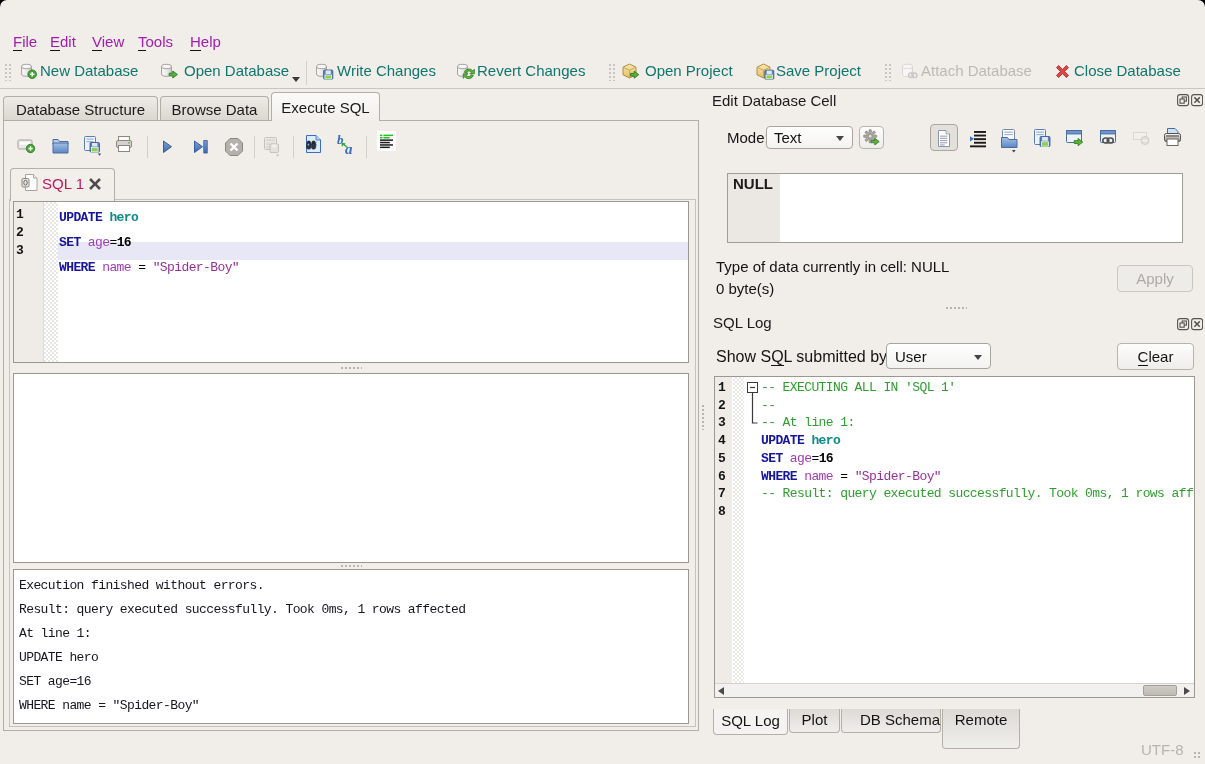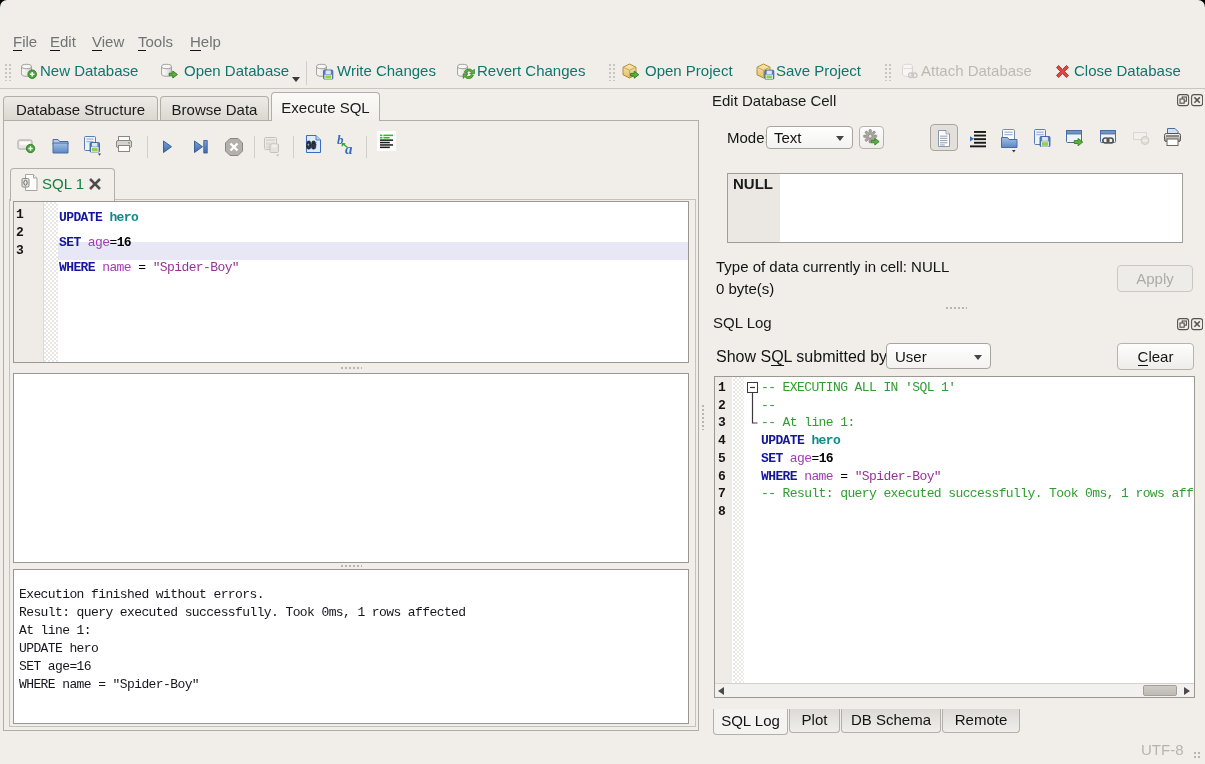--- a/index.html
+++ b/index.html
@@ -6,21 +6,21 @@
 body{width:1205px;height:764px;overflow:hidden;font-family:"Liberation Sans",sans-serif;background:#000;}
 .abs{position:absolute;}
 #win{position:absolute;left:0;top:0;width:1205px;height:764px;background:#f1eeea;border-radius:7px 7px 0 0;overflow:hidden;}
 
 #titlebar{left:0;top:0;width:1205px;height:29px;background:linear-gradient(#585650,#43423b);border-radius:8px 8px 0 0;}
 #title{width:100%;text-align:center;top:6px;color:#fff;font-size:14px;font-weight:bold;letter-spacing:0.45px;}
 .winbtn{top:5px;width:18px;height:18px;border-radius:50%;box-sizing:border-box;}
 .winbtn svg{position:absolute;left:0;top:0;}
 
 #menubar{left:0;top:29px;width:1205px;height:25px;}
-.menuitem{top:4px;font-size:15px;color:#737373;}
+.menuitem{top:4px;font-size:15px;color:#a21caf;}
 .mn{border-bottom:1px solid #131313;padding-bottom:0px;}
 
 #toolbar{left:0;top:54px;width:1205px;height:34px;border-bottom:1px solid #c9c5bf;}
 .tbitem{top:62px;height:22px;font-size:15px;color:#0f766e;}
 .tbico{top:63px;width:17px;height:16px;}
 .tbsep{top:61px;width:1px;height:24px;background:#d2cfca;}
 .tbgrip{width:8px;height:18px;background-image:radial-gradient(circle,#c9c6c1 1.1px,transparent 1.3px);background-size:4px 4px;background-position:0 0;}
 .gray{color:#bcb9b3;}
 
 .mtab{top:96px;height:25px;background:linear-gradient(#eeebe6,#dad6d0);border:1px solid #b1ada7;border-bottom:none;border-radius:4px 4px 0 0;font-size:15px;color:#1a1a1a;display:flex;align-items:center;justify-content:center;box-sizing:border-box;z-index:1;}
@@ -268,42 +268,42 @@
     </svg>
   </div>
 
   <div class="abs" style="left:10px;top:168px;width:105px;height:33px;background:#f2efeb;border:1px solid #b3afa9;border-bottom:none;border-radius:4px 4px 0 0;box-sizing:border-box;z-index:6;">
     <svg class="abs" style="left:10px;top:5px;" width="17" height="18" viewBox="0 0 17 18">
       <path d="M4.5 0.5 h8 l3.5 3.5 v12.5 h-11.5 Z" fill="#fdfdfc" stroke="#a8a5a0"></path>
       <path d="M12.5 0.5 v3.5 h3.5" fill="#efeeec" stroke="#a8a5a0"></path>
       <rect x="1" y="4.5" width="7" height="8.5" rx="1.2" fill="#e8e6e2" stroke="#8a8781"></rect>
       <ellipse cx="4.5" cy="8.7" rx="1.7" ry="2.5" fill="none" stroke="#6a675f" stroke-width="1"></ellipse>
     </svg>
-    <div class="abs" style="left:31px;top:6px;font-size:15px;color:#15803d;text-align:right;">SQL 1</div>
+    <div class="abs" style="left:31px;top:6px;font-size:15px;color:#be185d;text-align:right;">SQL 1</div>
     <svg class="abs" style="left:77px;top:8px;" width="14" height="14" viewBox="0 0 15 15">
       <path d="M3.2 1.2 L7.5 5.5 L11.8 1.2 L13.8 3.2 L9.5 7.5 L13.8 11.8 L11.8 13.8 L7.5 9.5 L3.2 13.8 L1.2 11.8 L5.5 7.5 L1.2 3.2 Z" fill="#4d4d4d"></path>
     </svg>
   </div>
 
   <div class="abs panelbox" style="left:13px;top:201px;width:676px;height:162px;z-index:6;border-color:#9b9891;">
     <div class="abs" style="left:0;top:0;width:29px;height:160px;background:#efece8;border-right:1px solid #dfdcd7;"></div>
     <div class="abs" style="left:30px;top:0;width:14px;height:160px;background-image:conic-gradient(#e9e7e4 25%,#fff 25% 50%,#e9e7e4 50% 75%,#fff 75%);background-size:4px 4px;"></div>
     <div class="abs" style="left:44px;top:40px;width:630px;height:18px;background:#e7e7f6;"></div>
     <div class="abs mono" style="left:2px;top:4px;font-size:13px;line-height:18px;font-weight:bold;color:#141414;">1<br>2<br>3</div>
     <div class="abs mono" style="left:45px;top:3px;font-size:13px;line-height:25px;white-space:pre;"><span style="color:#16169c;font-weight:bold">UPDATE</span> <span style="color:#0f8a8a;font-weight:bold">hero</span>
 <span style="color:#16169c;font-weight:bold">SET</span> <span style="color:#a03cb4;">age</span>=<span style="font-weight:bold">16</span>
 <span style="color:#16169c;font-weight:bold">WHERE</span> <span style="color:#a03cb4;">name</span> = <span style="color:#963296;">"Spider-Boy"</span></div>
   </div>
   <div class="abs dots-h" style="left:340px;top:366px;width:22px;height:5px;z-index:6;"></div>
 
   <div class="abs panelbox" style="left:13px;top:373px;width:676px;height:190px;z-index:6;border-color:#9b9891;"></div>
   <div class="abs dots-h" style="left:340px;top:564px;width:22px;height:5px;z-index:6;"></div>
 
   <div class="abs panelbox" style="left:13px;top:569px;width:676px;height:155px;z-index:6;border-color:#9b9891;">
-    <div class="abs mono" style="left:5px;top:4px;font-size:13px;line-height:18px;color:#16161e;white-space:pre;margin-top:12px;">Execution finished without errors.
+    <div class="abs mono" style="left:5px;top:4px;font-size:13px;line-height:24px;color:#16161e;white-space:pre;">Execution finished without errors.
 Result: query executed successfully. Took 0ms, 1 rows affected
 At line 1:
 UPDATE hero
 SET age=16
 WHERE name = "Spider-Boy"</div>
   </div>
 
   <div class="abs dots-h" style="left:701px;top:404px;width:5px;height:26px;"></div>
   <div class="abs" style="left:712px;top:92px;font-size:15px;color:#1a1a1a;">Edit Database Cell</div>
   <svg class="abs" style="left:1177px;top:94px;" width="26" height="13" viewBox="0 0 26 13">
@@ -458,19 +458,19 @@
 
     <div class="abs" style="left:0;top:306px;width:479px;height:14px;background:#f3f1ef;border-top:1px solid #d5d2cd;">
       <div class="abs" style="left:3px;top:3px;width:0;height:0;border-top:4px solid transparent;border-bottom:4px solid transparent;border-right:6px solid #4a4a4a;"></div>
       <div class="abs" style="left:428px;top:1px;width:34px;height:11px;background:linear-gradient(#cfccc7,#bebbb5);border:1px solid #a3a09a;border-radius:2px;box-sizing:border-box;"></div>
       <div class="abs" style="left:469px;top:3px;width:0;height:0;border-top:4px solid transparent;border-bottom:4px solid transparent;border-left:6px solid #4a4a4a;"></div>
     </div>
   </div>
 
   <div class="abs" style="left:713px;top:709px;width:75px;height:26px;background:#f4f3f1;border:1px solid #b3afa9;border-top:none;border-radius:0 0 4px 4px;box-sizing:border-box;font-size:15px;color:#131313;text-align:center;line-height:24px;z-index:3;">SQL Log</div>
   <div class="abs" style="left:789px;top:709px;width:51px;height:24px;background:linear-gradient(#dddad5,#f0eeec);border:1px solid #b3afa9;border-top:none;border-radius:0 0 4px 4px;box-sizing:border-box;font-size:15px;color:#131313;text-align:center;line-height:22px;">Plot</div>
-  <div class="abs" style="left:841px;top:709px;width:100px;height:24px;background:linear-gradient(#dddad5,#f0eeec);border:1px solid #b3afa9;border-top:none;border-radius:0 0 4px 4px;box-sizing:border-box;font-size:15px;color:#131313;text-align:center;line-height:22px;">DB Schema</div>
-  <div class="abs" style="left:942px;top:709px;width:78px;height:24px;background:linear-gradient(#dddad5,#f0eeec);border:1px solid #b3afa9;border-top:none;border-radius:0 0 4px 4px;box-sizing:border-box;font-size:15px;color:#131313;text-align:center;line-height:22px;">Remote</div>
+  <div class="abs" style="left:841px;top:709px;width:100px;height:24px;background:linear-gradient(#dddad5,#f0eeec);border:1px solid #b3afa9;border-top:none;border-radius:0 0 4px 4px;box-sizing:border-box;font-size:15px;color:#131313;text-align:right;line-height:22px;">DB Schema</div>
+  <div class="abs" style="left:942px;top:709px;width:78px;height:40px;background:linear-gradient(#dddad5,#f0eeec);border:1px solid #b3afa9;border-top:none;border-radius:0 0 4px 4px;box-sizing:border-box;font-size:15px;color:#131313;text-align:center;line-height:22px;">Remote</div>
   <div id="statusbar" class="abs">
     <div class="abs" style="left:1141px;top:6px;font-size:15px;color:#b7b4af;">UTF-8</div>
     <div class="abs dots-h" style="left:1193px;top:16px;width:9px;height:9px;"></div>
   </div>
 </div>
 
 </body></html>

